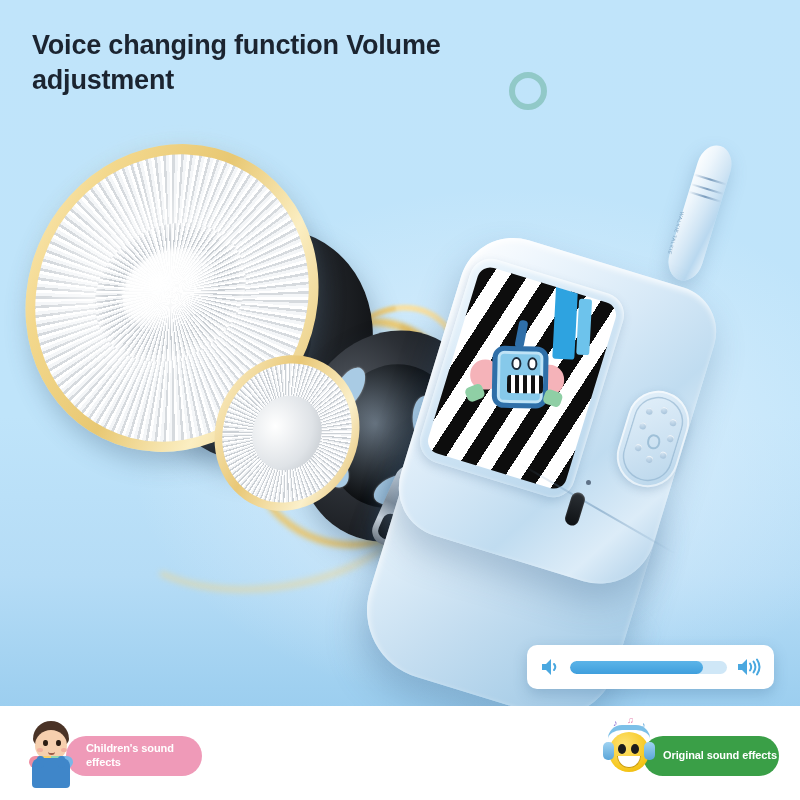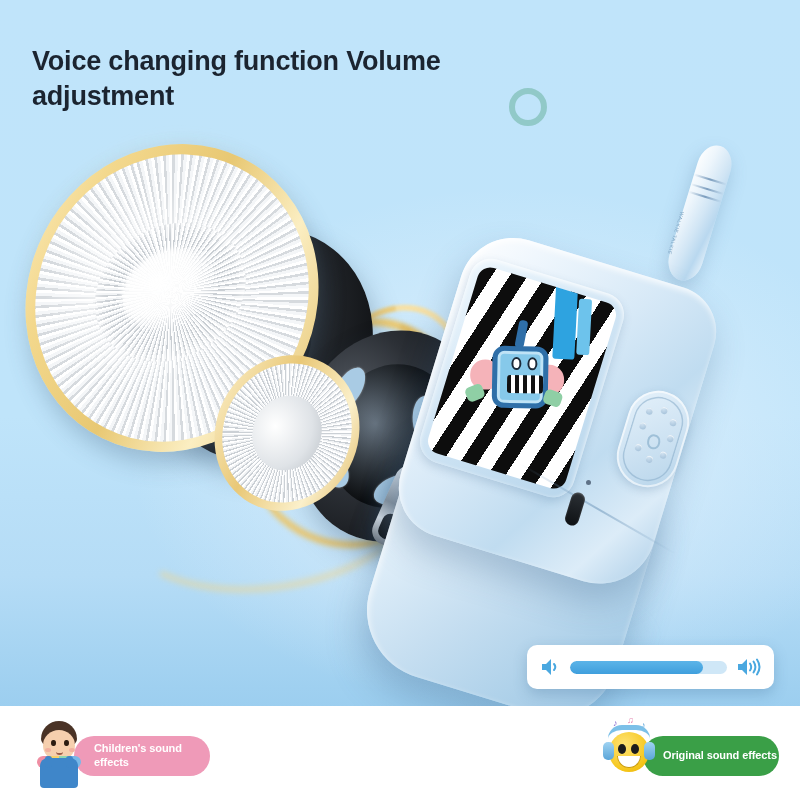--- a/index.html
+++ b/index.html
@@ -14,21 +14,21 @@
   #page {
     position:absolute; inset:0;
     width:800px; height:800px;
     background:
       radial-gradient(ellipse 620px 420px at 64% 56%, #dff0fd 0%, rgba(223,240,253,0) 62%),
       linear-gradient(180deg,#c0e4fa 0%, #bfe4fa 52%, #b5dcf6 72%, #9fd0f0 86%, #8ec6ec 100%);
     overflow:hidden;
   }
 
   
-  #header { position:absolute; left:0; top:16px; width:684px; height:150px; }
+  #header { position:absolute; left:0; top:0; width:684px; height:150px; }
   #title {
     position:absolute; left:32px; top:28px; width:470px;
     font-size:27px; line-height:1.28; font-weight:bold;
     color:#1b2430; letter-spacing:-0.2px;
   }
   #subtitle {
     position:absolute; left:24px; top:113px; width:540px;
     font-size:15.5px; font-weight:bold; color:#1b2430;
     letter-spacing:-0.1px;
   }
@@ -585,21 +585,21 @@
         </svg>
       </span>
     </div>
 
   </div>
 
   <div id="bottom"></div>
 
   <div id="badges">
 
-    <div class="badge" style="left:20px">
+    <div class="badge" style="left:12px">
       <div class="badge-art">
         <span class="kid-hair"></span>
         <span class="kid-face"></span>
         <span class="kid-eye l"></span>
         <span class="kid-eye r"></span>
         <span class="kid-cheek l"></span>
         <span class="kid-cheek r"></span>
         <span class="kid-mouth"></span>
         <span class="kid-shirt"></span>
         <span class="kid-body"></span>

